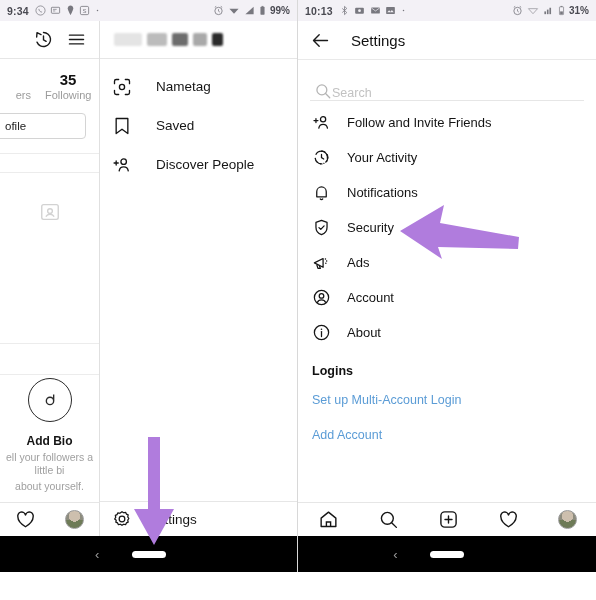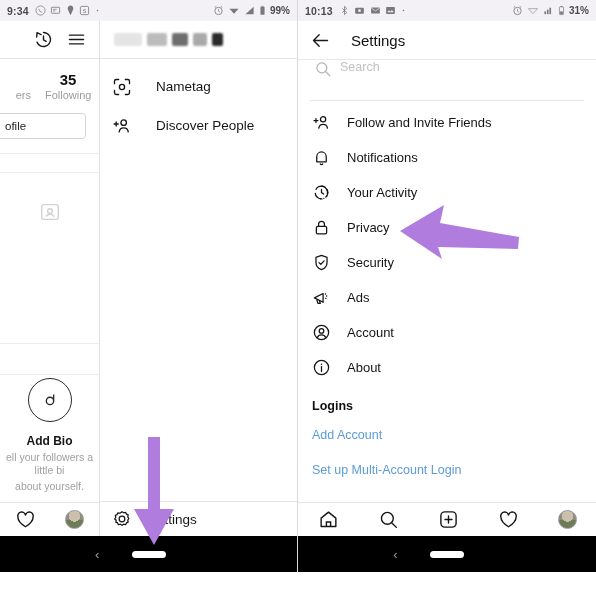--- a/index.html
+++ b/index.html
@@ -85,21 +85,21 @@
     border-top:1px solid #e6e6e6; border-right:1px solid #e0e0e0;
     display:flex; align-items:center; justify-content:space-around;
     background:#fff;
   }
   .left-nav-sep { position:absolute; left:100px; right:0; bottom:70px; height:1px; background:#e6e6e6; }
 
   
   .set-header { height:38px; display:flex; align-items:center; gap:20px; padding-left:12px; }
   .set-title { font-size:15px; color:#111; font-weight:400; }
   .set-divider { height:1px; background:#e9e9e9; }
-  .search-row { display:flex; align-items:flex-start; gap:8px; height:40px; padding-left:16px; }
+  .search-row { display:flex; align-items:flex-end; gap:0; height:40px; padding-left:16px; }
   .search-ph { font-size:12.5px; color:#c2c2c2; }
   .search-underline { height:1px; background:#e6e6e6; margin:0 12px; }
 
   .set-list { padding-top:4px; }
   .set-row { display:flex; align-items:center; gap:16px; height:35px; padding-left:14px; }
   .set-row .lbl { font-size:13px; color:#141414; }
   .set-section-title { font-size:12.5px; font-weight:700; color:#111; padding:14px 0 4px 14px; }
   .set-link { font-size:12.5px; color:#5b9cd6; padding-left:14px; height:35px; display:flex; align-items:center; }
 
   
@@ -245,20 +245,26 @@
     <div class="ig-menu">
       <div class="menu-row">
         <svg width="20" height="20" viewBox="0 0 24 24">
             <path d="M3 8V5a2 2 0 0 1 2-2h3M21 8V5a2 2 0 0 0-2-2h-3M3 16v3a2 2 0 0 0 2 2h3M21 16v3a2 2 0 0 1-2 2h-3" fill="none" stroke="#151515" stroke-width="1.6" stroke-linecap="round"></path>
             <circle cx="12" cy="12" r="3.1" fill="none" stroke="#151515" stroke-width="1.6"></circle>
           </svg>
         <span class="lbl">Nametag</span>
       </div>
       <div class="menu-row">
         <svg width="20" height="20" viewBox="0 0 24 24">
+            <path d="M5 3h14v18l-7-5.2L5 21z" fill="none" stroke="#151515" stroke-width="1.6" stroke-linejoin="round"></path>
+          </svg>
+        <span class="lbl">Saved</span>
+      </div>
+      <div class="menu-row">
+        <svg width="20" height="20" viewBox="0 0 24 24">
             <circle cx="14" cy="8" r="3.3" fill="none" stroke="#151515" stroke-width="1.6"></circle>
             <path d="M8.6 19c.5-3 2.7-4.7 5.4-4.7S19 16 19.5 19" fill="none" stroke="#151515" stroke-width="1.6" stroke-linecap="round"></path>
             <path d="M2.5 9.6h5M5 7.1v5" stroke="#151515" stroke-width="1.6" stroke-linecap="round"></path>
           </svg>
         <span class="lbl">Discover People</span>
       </div>
     </div>
 
     <div class="left-nav-sep"></div>
 
@@ -357,43 +363,36 @@
         <svg width="19" height="19" viewBox="0 0 24 24">
             <circle cx="14" cy="8" r="3.3" fill="none" stroke="#151515" stroke-width="1.6"></circle>
             <path d="M8.6 19c.5-3 2.7-4.7 5.4-4.7S19 16 19.5 19" fill="none" stroke="#151515" stroke-width="1.6" stroke-linecap="round"></path>
             <path d="M2.5 9.6h5M5 7.1v5" stroke="#151515" stroke-width="1.6" stroke-linecap="round"></path>
           </svg>
         <span class="lbl">Follow and Invite Friends</span>
       </div>
 
       <div class="set-row">
         <svg width="19" height="19" viewBox="0 0 24 24">
-            <path d="M6 17.5V11a6 6 0 0 1 12 0v6.5z" fill="none" stroke="#151515" stroke-width="1.6" stroke-linejoin="round"></path>
-            <path d="M10.4 20.2a2 2 0 0 0 3.2 0" fill="none" stroke="#151515" stroke-width="1.6" stroke-linecap="round"></path>
-          </svg>
-        <span class="lbl">Notifications</span>
-      </div>
-
-      <div class="set-row">
-        <svg width="19" height="19" viewBox="0 0 24 24">
             <path d="M12 4a8 8 0 1 1-7.4 11" fill="none" stroke="#151515" stroke-width="1.6" stroke-linecap="round" stroke-dasharray="0.1 4.2"></path>
             <path d="M13 4.1a8 8 0 0 1 6.5 9.3" fill="none" stroke="#151515" stroke-width="1.6" stroke-linecap="round"></path>
             <path d="M12 8.2v4l2.8 1.7" fill="none" stroke="#151515" stroke-width="1.6" stroke-linecap="round"></path>
             <circle cx="12" cy="12" r="8" fill="none" stroke="#151515" stroke-width="1.6" stroke-dasharray="13 4" stroke-dashoffset="6"></circle>
           </svg>
         <span class="lbl">Your Activity</span>
       </div>
 
       <div class="set-row">
         <svg width="19" height="19" viewBox="0 0 24 24">
-            <rect x="5.5" y="10.5" width="13" height="9.5" rx="1.8" fill="none" stroke="#151515" stroke-width="1.6"></rect>
-            <path d="M8.3 10.5V8a3.7 3.7 0 0 1 7.4 0v2.5" fill="none" stroke="#151515" stroke-width="1.6"></path>
-          </svg>
-        <span class="lbl">Privacy</span>
-      </div>
+            <path d="M6 17.5V11a6 6 0 0 1 12 0v6.5z" fill="none" stroke="#151515" stroke-width="1.6" stroke-linejoin="round"></path>
+            <path d="M10.4 20.2a2 2 0 0 0 3.2 0" fill="none" stroke="#151515" stroke-width="1.6" stroke-linecap="round"></path>
+          </svg>
+        <span class="lbl">Notifications</span>
+      </div>
+
 
       <div class="set-row">
         <svg width="19" height="19" viewBox="0 0 24 24">
             <path d="M12 3l7 2.6v6c0 4.4-3 8-7 9.4-4-1.4-7-5-7-9.4v-6z" fill="none" stroke="#151515" stroke-width="1.6" stroke-linejoin="round"></path>
             <path d="M8.8 12.1l2.3 2.3 4.2-4.4" fill="none" stroke="#151515" stroke-width="1.6" stroke-linecap="round" stroke-linejoin="round"></path>
           </svg>
         <span class="lbl">Security</span>
       </div>
 
       <div class="set-row">
@@ -418,22 +417,22 @@
       <div class="set-row">
         <svg width="19" height="19" viewBox="0 0 24 24">
             <circle cx="12" cy="12" r="9" fill="none" stroke="#151515" stroke-width="1.6"></circle>
             <circle cx="12" cy="7.9" r="1" fill="#151515"></circle>
             <path d="M12 10.8v6.3" stroke="#151515" stroke-width="1.6" stroke-linecap="round"></path>
           </svg>
         <span class="lbl">About</span>
       </div>
 
       <div class="set-section-title">Logins</div>
+      <div class="set-link">Set up Multi-Account Login</div>
       <div class="set-link">Add Account</div>
-      <div class="set-link">Set up Multi-Account Login</div>
     </div>
 
     <div class="right-bottomnav">
       <svg width="21" height="21" viewBox="0 0 24 24">
           <path d="M3.6 10.4 12 3.6l8.4 6.8V20H3.6z" fill="none" stroke="#151515" stroke-width="1.6" stroke-linejoin="round"></path>
           <path d="M9.6 20v-5.2h4.8V20" fill="none" stroke="#151515" stroke-width="1.6"></path>
         </svg>
       <svg width="21" height="21" viewBox="0 0 24 24">
           <circle cx="10.7" cy="10.7" r="6.8" fill="none" stroke="#151515" stroke-width="1.6"></circle>
           <path d="M15.6 15.6 21 21" stroke="#151515" stroke-width="1.6" stroke-linecap="round"></path>

